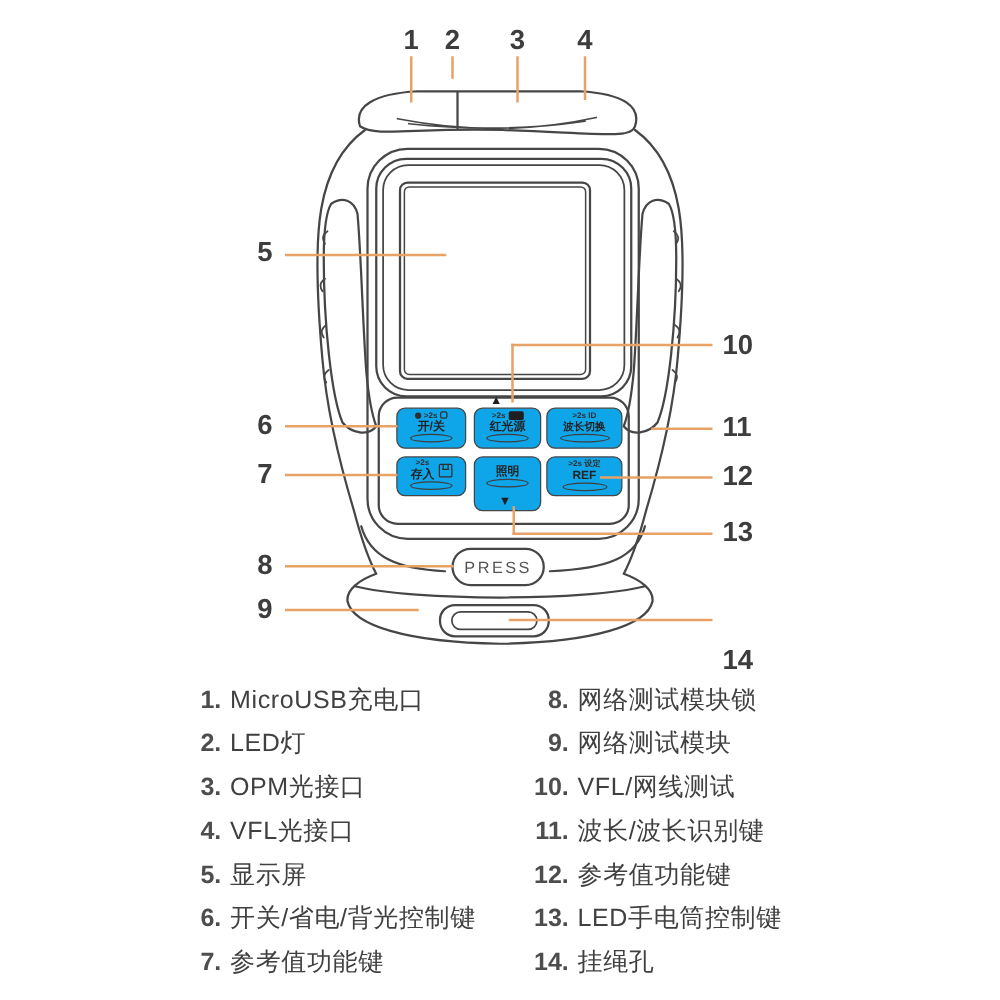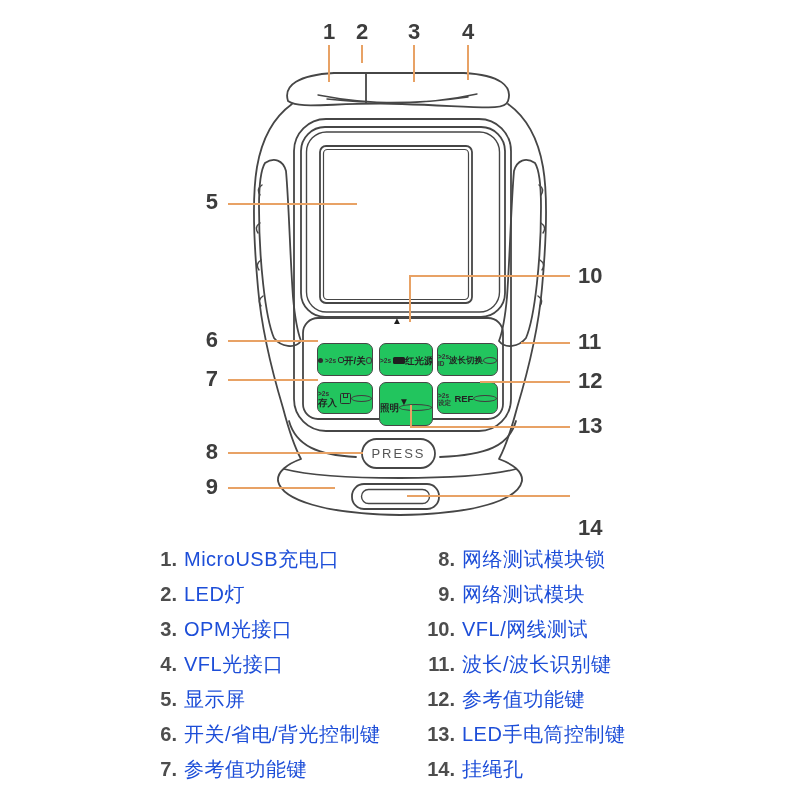--- a/index.html
+++ b/index.html
@@ -9,49 +9,49 @@
   .callout{position:absolute;font-size:22px;font-weight:600;color:#3d3d3d;line-height:24px;}
   .callout.ctr{transform:translateX(-50%);}
   .callout.rt{width:30px;text-align:right;}
   
   .leader{position:absolute;background:#E8A265;}
   .leader.h{height:2px;}
   .leader.v{width:2px;}
   
   #devsvg{position:absolute;left:0;top:0;}
   
-  .key{position:absolute;background:#22c55e;border:1.6px solid #464646;border-radius:7px;
-       box-sizing:border-box;display:flex;flex-direction:row;align-items:center;
-       padding-top:1px;overflow:hidden;margin-top:17px;}
+  .key{position:absolute;background:#0ea5e9;border:1.6px solid #464646;border-radius:7px;
+       box-sizing:border-box;display:flex;flex-direction:column;align-items:center;
+       padding-top:1px;overflow:hidden;}
   .key .hint{display:flex;align-items:center;gap:2px;font-size:6.5px;font-weight:700;
        color:#333;line-height:7px;height:8px;}
   .key .klabel{font-size:9.5px;font-weight:700;color:#222;line-height:11px;white-space:nowrap;}
   .key .klabel.small{font-size:8.5px;letter-spacing:0;}
   .key .oval{width:36px;height:7px;border:1.3px solid #3f3f3f;border-radius:50%;
        box-sizing:border-box;margin-top:0px;}
   .sunicon{width:5px;height:5px;background:#2e2e2e;border-radius:50%;display:inline-block;}
   .sleepicon{width:6px;height:6px;border:1px solid #2e2e2e;border-radius:2px;display:inline-block;box-sizing:border-box;}
   .flashicon{width:12px;height:7px;background:#1f1f1f;border-radius:1.5px;display:inline-block;}
   .saveicon{width:11px;height:11px;border:1.2px solid #2e2e2e;border-radius:1.5px;
        box-sizing:border-box;display:inline-block;position:relative;}
   .saveicon span{position:absolute;left:2px;top:0px;width:5px;height:4px;border:1px solid #2e2e2e;border-top:none;box-sizing:border-box;display:block;}
   .storerow{display:flex;align-items:center;gap:3px;}
-  .storecol{display:flex;flex-direction:column;line-height:8px;}
+  .storecol{display:flex;flex-direction:column;align-items:center;line-height:8px;}
   .storecol .hint{height:7px;}
   .arrow{position:absolute;font-size:10px;color:#1e1e1e;line-height:10px;}
   
   #pressText{position:absolute;left:362px;top:439px;width:73px;height:29px;line-height:29px;
        text-align:center;font-size:13px;letter-spacing:2px;color:#555;font-weight:500;}
   
   .legend-col{position:absolute;top:546px;}
   .legend-row{display:flex;align-items:baseline;height:35px;}
   .legend-num{font-weight:700;color:#4d4d4d;font-size:20px;text-align:right;margin-right:7px;}
   .lc-left .legend-num{width:34px;}
   .lc-right .legend-num{width:46px;}
-  .legend-text{color:#1d4ed8;font-size:20px;letter-spacing:0.5px;white-space:nowrap;}
+  .legend-text{color:#404040;font-size:20px;letter-spacing:0.5px;white-space:nowrap;}
 </style>
 </head>
 <body>
 
 <div id="canvas">
 
   <svg id="devsvg" width="800" height="800" viewBox="0 0 800 800">
     <g fill="none" stroke="#464646" stroke-width="1.8" stroke-linecap="round" stroke-linejoin="round">
 
       <path d="M292,104 C274,117 262,138 257,167 C252,196 254,244 258,288 C261,323 271,368 283,408 C288,427 294,446 301,459 C287,464 277,472 278,481 C282,500 325,514 400,515 C475,514 518,500 522,481 C523,472 513,464 499,459 C506,446 512,427 517,408 C529,368 539,323 542,288 C546,244 548,196 543,167 C538,138 526,117 508,104"></path>

